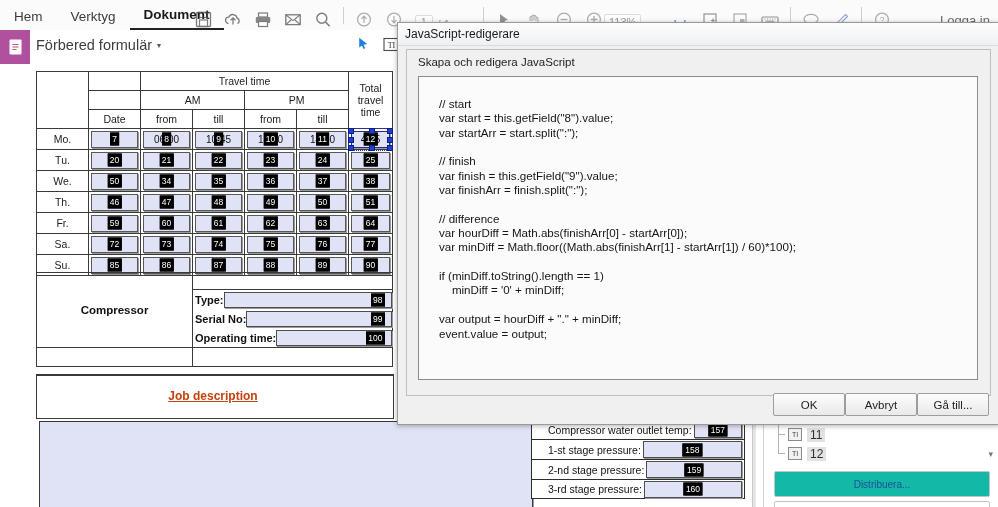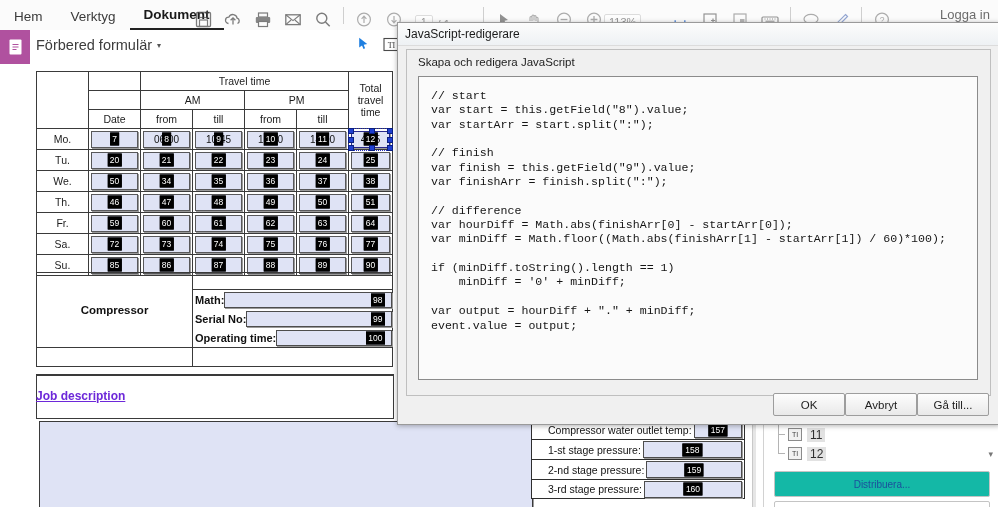--- a/index.html
+++ b/index.html
@@ -97,22 +97,22 @@
   .complabel{text-align:center;font-size:11.5px;font-weight:bold;color:#111;}
   .linerow{position:relative;height:19px;display:flex;align-items:center;}
   .lbl{font-size:11px;font-weight:bold;color:#111;white-space:nowrap;padding-left:2px;}
   .inpt{
     position:relative;flex:1;height:14px;background:#dfe3f5;border:1px solid #4d4d4d;
     box-shadow:1px 1px 0 #9b9b9b;display:flex;align-items:center;justify-content:flex-end;
     padding-right:16px;
   }
   .inpt .badge{left:auto;right:6px;transform:translate(0,-50%);}
   #jobdesc{
-    position:absolute;left:36px;top:325px;width:354px;text-align:left;
-    font-size:12px;font-weight:bold;color:#6d28d9;text-decoration:underline;
+    position:absolute;left:36px;top:325px;width:354px;text-align:center;
+    font-size:12px;font-weight:bold;color:#c2410c;text-decoration:underline;
   }
   #jdborder{position:absolute;left:36px;top:310px;width:356px;height:42px;border:1px solid #3a3a3a;border-top:2px solid #3a3a3a;}
   #jdfield{
     position:absolute;left:39px;top:357px;width:492px;height:150px;
     background:#dfe3f5;border:1px solid #3a3a3a;box-shadow:1px 1px 0 #9b9b9b;
   }
 
   
   #readings{position:absolute;left:531px;top:355px;width:214px;}
   #readings .rrow{
@@ -165,22 +165,22 @@
     border-bottom:1px solid #dcdcdc;
   }
   #jsbody{position:absolute;left:8px;top:26px;width:583px;height:345px;border:1px solid #bfbfbf;background:#f0f0f0;}
   #jssub{position:absolute;left:11px;top:6px;font-size:11.5px;color:#222;}
   #jscode{
     position:absolute;left:11px;top:26px;width:558px;height:302px;
     background:#fbfbfb;border:1px solid #8b8b8b;
     overflow:hidden;
   }
   #jscode pre{
-    margin:8px;padding:4px 0 0 4px;
-    font-family:Liberation Mono, monospace;
+    margin:16px;padding:4px 0 0 4px;
+    font-family:Liberation Sans, sans-serif;
     font-size:11.6px;line-height:14.35px;color:#151515;white-space:pre;
   }
   #jsbtns{position:absolute;right:10px;bottom:8px;display:flex;}
   .dbtn{
     width:70px;height:21px;border:1px solid #9d9d9d;border-radius:2px;
     background:linear-gradient(to bottom,#fdfdfd,#e9e9e9);
     display:flex;align-items:center;justify-content:center;
     font-size:11.5px;color:#1d1d1d;
   }
 </style>
@@ -317,21 +317,21 @@
     </div>
     <div class="tbsep"></div>
     <div class="tbi">
       <svg width="20" height="17" viewBox="0 0 20 17">
           <circle cx="10" cy="8.5" r="6.4" fill="none" stroke="#8e8e8e" stroke-width="1.2"></circle>
           <text x="10" y="12" font-size="8.5" text-anchor="middle" fill="#8e8e8e" font-family="Liberation Sans, sans-serif">?</text>
         </svg>
     </div>
   </div>
 
-  <div style="position:absolute;right:8px;top:0;height:30px;display:flex;align-items:center;margin-left:12px;">
+  <div style="position:absolute;right:8px;top:0;height:30px;display:flex;align-items:flex-end;margin-left:12px;">
     <span class="loginlbl">Logga in</span>
   </div>
 </div>
 
 <div id="docbar">
   <div id="purpletile">
     <svg width="17" height="18" viewBox="0 0 17 18">
         <rect x="2.5" y="1.5" width="12" height="15" rx="1" fill="#fff"></rect>
         <path d="M5.5 6.5h6M5.5 9h6M5.5 11.5h4" stroke="#b0519f" stroke-width="1.2"></path>
       </svg>
@@ -717,21 +717,21 @@
       </colgroup>
     <tbody>
       <tr>
         <td rowspan="2" class="complabel">Compressor</td>
         <td style="height:16px"></td>
       </tr>
       <tr>
         <td>
           <div id="compfields">
               <div class="linerow">
-                <span class="lbl">Math:</span>
+                <span class="lbl">Type:</span>
                 <span class="inpt">
                   <span class="badge">98</span>
                 </span>
               </div>
               <div class="linerow">
                 <span class="lbl">Serial No:</span>
                 <span class="inpt">
                   <span class="badge">99</span>
                 </span>
               </div>

